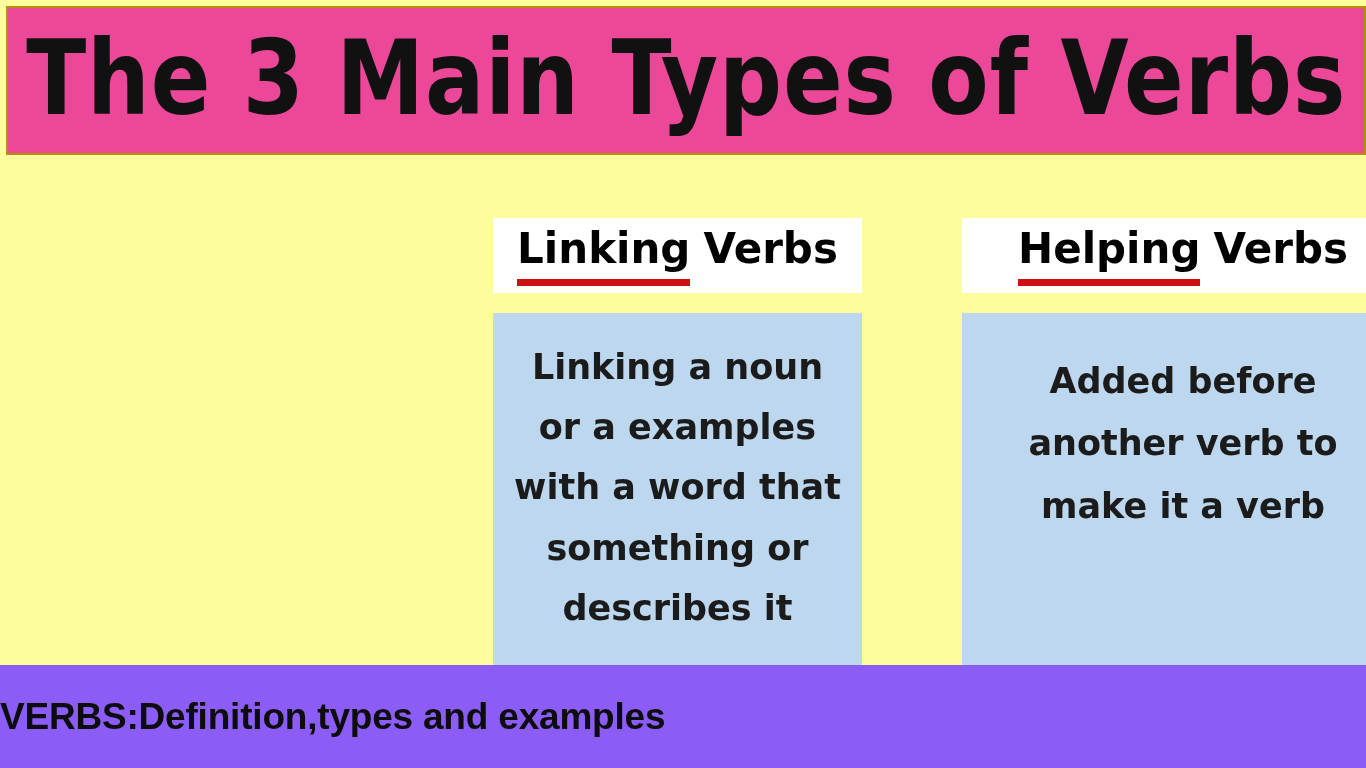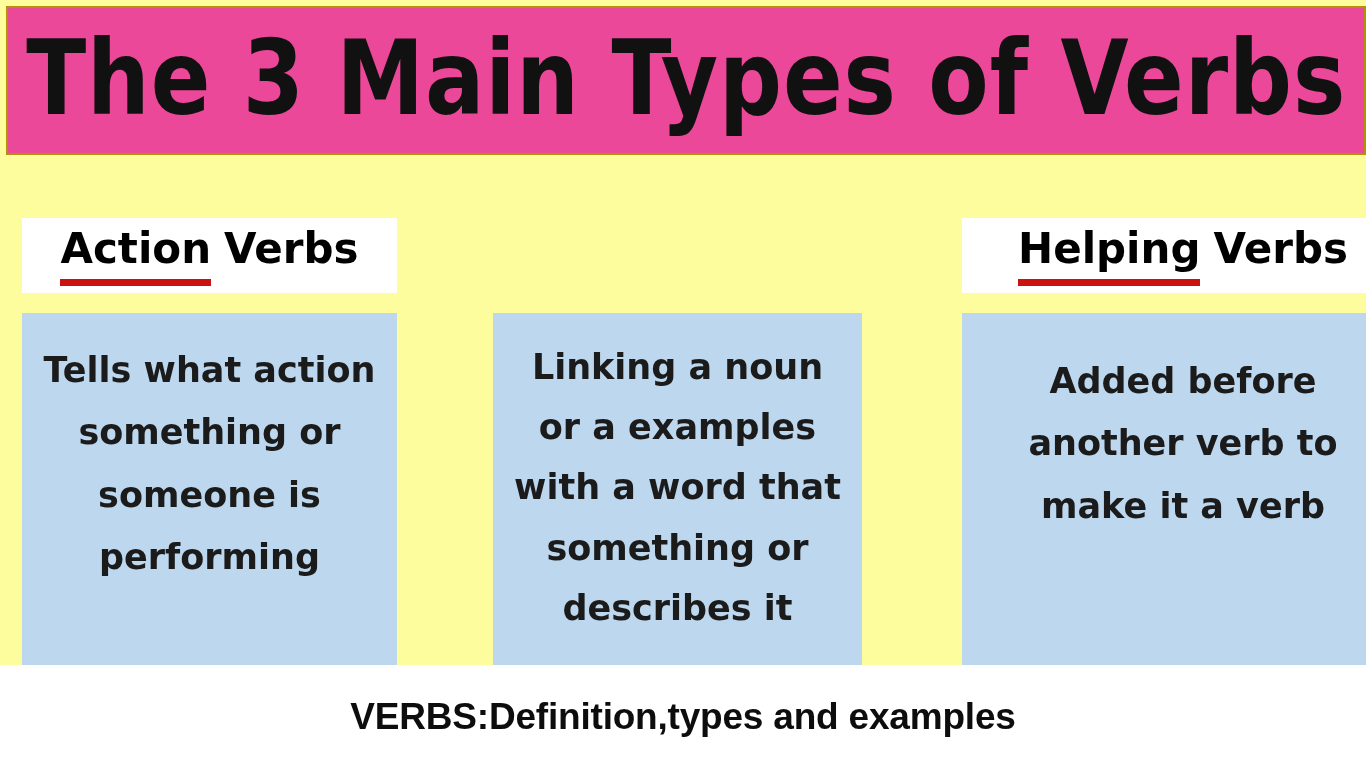--- a/index.html
+++ b/index.html
@@ -116,58 +116,50 @@
   .col-1 .desc-line { line-height: 1.72; }
   .col-2 .desc-card { padding-top: 37px; }
 
   
   .footer {
     position: absolute;
     left: 0;
     top: 665px;
     width: 1366px;
     height: 103px;
-    background: #ffffff;
+    background: #8b5cf6;
     display: flex;
     align-items: center;
-    justify-content: center;
+    justify-content: flex-start;
   }
   .footer-text {
     font-family: "Liberation Sans", sans-serif;
     font-size: 37px;
     font-weight: 700;
     color: #0d0d0d;
     white-space: nowrap;
     letter-spacing: -0.2px;
   }
 </style>
 </head>
 <body>
 
 <div class="banner">
   <div class="banner-title">The 3 Main Types of Verbs</div>
 </div>
 
 <div class="columns">
 
-  <div class="column col-0">
+
+  <div class="column col-1">
     <div class="title-strip">
       <div class="title-inner">
-        <span class="title-word first">Action</span><span class="title-word second">Verbs</span>
+        <span class="title-word first">Linking</span><span class="title-word second">Verbs</span>
       </div>
     </div>
-    <div class="desc-card">
-      <span class="desc-line">Tells what action</span>
-      <span class="desc-line">something or</span>
-      <span class="desc-line">someone is</span>
-      <span class="desc-line">performing</span>
-    </div>
-  </div>
-
-  <div class="column col-1">
     <div class="desc-card">
       <span class="desc-line">Linking a noun</span>
       <span class="desc-line">or a examples</span>
       <span class="desc-line">with a word that</span>
       <span class="desc-line">something or</span>
       <span class="desc-line">describes it</span>
     </div>
   </div>
 
   <div class="column col-2">

